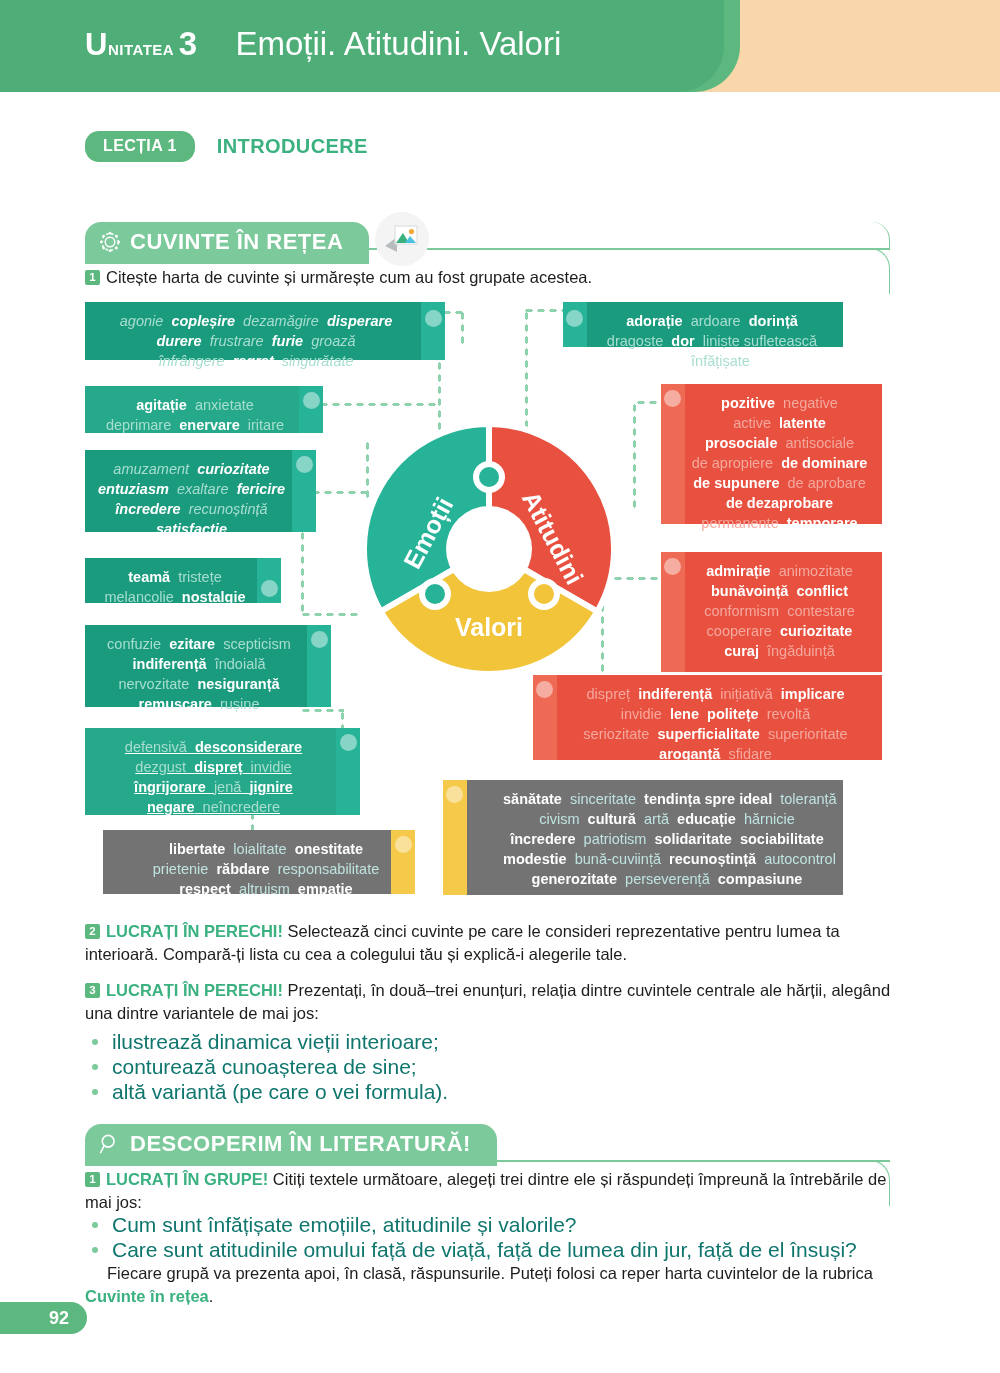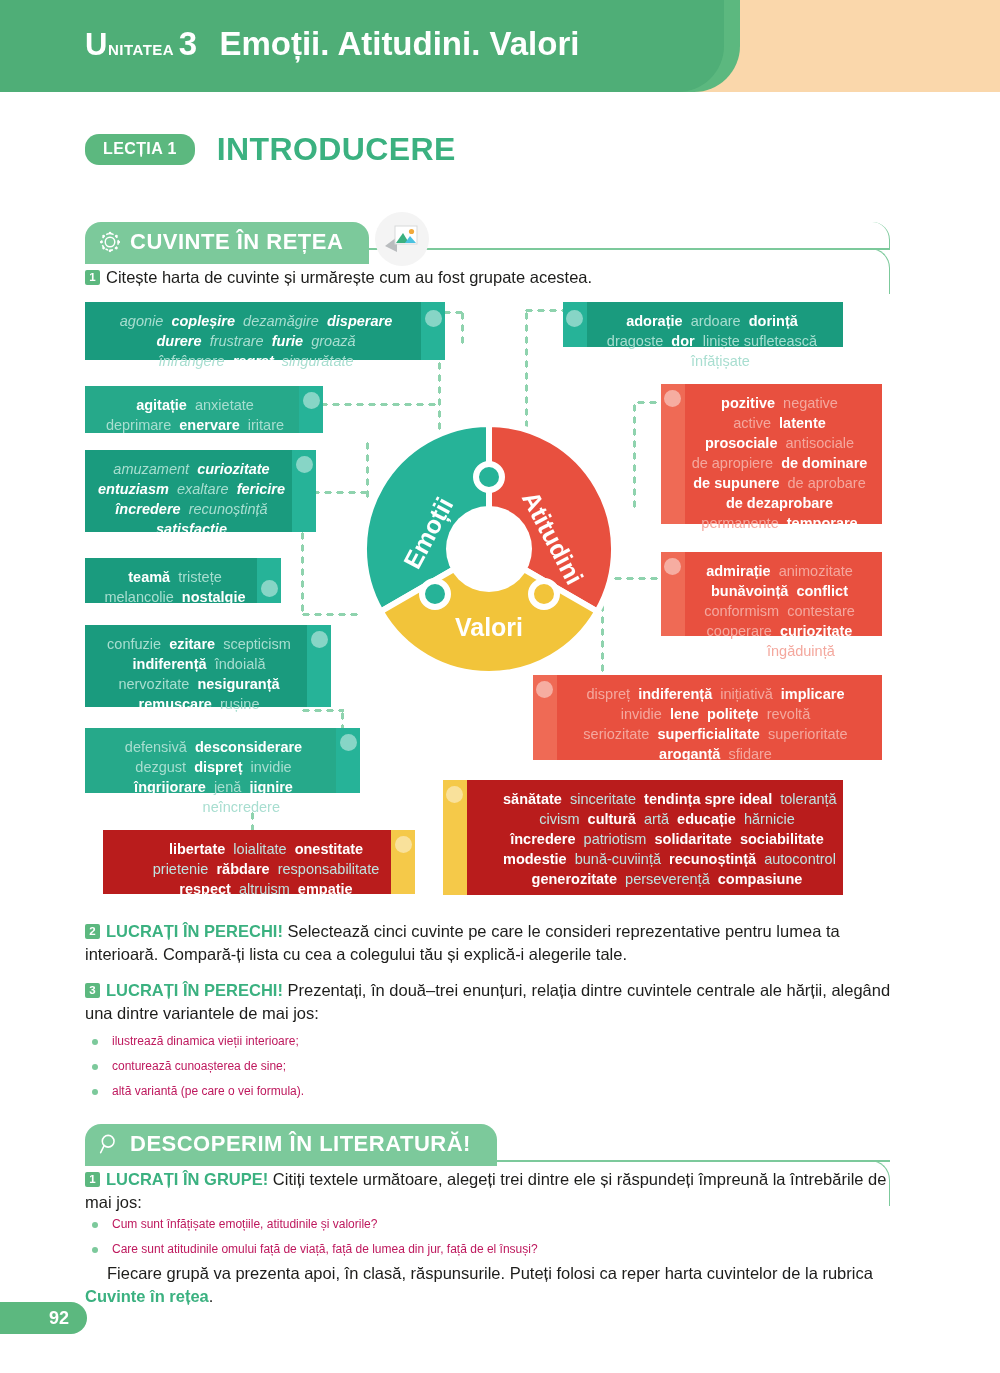--- a/index.html
+++ b/index.html
@@ -29,29 +29,29 @@
   .hdr-text {
     position:absolute; left:85px; top:44px; transform:translateY(-50%);
     color:#fff; white-space:nowrap;
   }
   .hdr-unit {
     font-size:27px; font-weight:bold; letter-spacing:0.5px;
     font-variant: small-caps; text-transform: lowercase;
   }
   .hdr-unit .cap { font-size:33px; text-transform:uppercase; }
   .hdr-num { font-size:33px; font-weight:bold; }
-  .hdr-title { font-size:33px; font-weight:bold; margin-left:18px;text-align:right; }
+  .hdr-title { font-size:33px; font-weight:normal; margin-left:34px;text-align:right; }
 
   
   .lesson-row { position:absolute; left:85px; top:131px; display:flex; align-items:center; }
   .lesson-pill {
     background:#5cb87f; color:#fff; font-size:16px; font-weight:bold;
     padding:6px 18px 7px; border-radius:14px; letter-spacing:0.4px;
   }
-  .lesson-name { color:#3bb180; font-size:32px; font-weight:bold; margin-left:22px; letter-spacing:0.4px; }
+  .lesson-name { color:#3bb180; font-size:20px; font-weight:bold; margin-left:22px; letter-spacing:0.4px; }
   .rubric-tab {
     display:inline-flex; align-items:center; gap:9px;
     background:#7cc99b; color:#fff;
     padding:7px 26px 9px 14px; border-top-left-radius:16px; border-top-right-radius:16px;
     font-size:22px; font-weight:bold; letter-spacing:0.5px;
   }
 
   .frame {
     position:absolute; border-right:1.6px solid #7cc99b; border-top:1.6px solid #7cc99b;
     border-top-right-radius:18px;
@@ -71,21 +71,21 @@
     font-size:14.5px; line-height:20px; padding:9px 12px;
   }
   .wbox .w { white-space:nowrap; }
   .wbox .b { font-weight:bold; }
   .wbox .r { font-weight:normal; }
 
   .green-dark { background:#1a9b7e; }
   .green-mid  { background:#26a98a; }
   .red-box    { background:#e8503f; }
   .red-box .r { color:#f4a89e; }
-  .yellow-box { background:#b91c1c;padding-left:44px; }
+  .yellow-box { background:#737373;padding-left:44px; }
   .yellow-box .r { color:#bfe3e0; }
   .green-mid .r, .green-dark .r { color:#a8ded0; }
 
   
   .strip { position:absolute; top:0; bottom:0; width:24px; }
 
   .knob {
     position:absolute; width:17px; height:17px; border-radius:50%;
     background:rgba(255,255,255,0.45);
   }
@@ -103,21 +103,21 @@
   .seg-label { fill:#fff; font-weight:bold; font-family:"Liberation Sans", sans-serif; }
 
   
   .para { position:absolute; font-size:16.5px; line-height:23px; color:#1d1d1b; }
   .num-badge {
     display:inline-block; background:#5cb87f; color:#fff; font-size:11.5px; font-weight:bold;
     width:15px; height:15px; line-height:15px; text-align:center; border-radius:2px;
     margin-right:6px; vertical-align:2px;
   }
   .green-label { color:#3bb180; font-weight:bold; }
-  .bullets { position:absolute; font-size:12px; line-height:25px; color:#be185d; }
+  .bullets { position:absolute; font-size:21px; line-height:25px; color:#0f766e; }
   .bullets div { position:relative; padding-left:27px; }
   .bullets div::before {
     content:""; position:absolute; left:7px; top:10px; width:6px; height:6px;
     border-radius:50%; background:#7cc99b;
   }
 
   
   .pagenum {
     position:absolute; left:-18px; top:1302px; width:105px; height:32px;
     background:#5cb87f; border-radius:16px; color:#fff;
@@ -250,21 +250,21 @@
       <div class="strip" style="right:0; background:#26b398;"></div>
       <div class="knob" style="right:3px; top:6px;"></div>
       <div class="lines" style="position:relative;z-index:2;margin-right:18px;">
           <div class="w"><span class="r">confuzie</span> &nbsp;<span class="b">ezitare</span> &nbsp;<span class="r">scepticism</span></div>
           <div class="w"><span class="b">indiferență</span> &nbsp;<span class="r">îndoială</span></div>
           <div class="w"><span class="r">nervozitate</span> &nbsp;<span class="b">nesiguranță</span></div>
           <div class="w"><span class="b">remușcare</span> &nbsp;<span class="r">rușine</span></div>
         </div>
     </div>
 
-    <div class="wbox green-mid" id="box-5" style="left:85px; top:438px; width:275px; height:65px;">
+    <div class="wbox green-mid" id="box-5" style="left:85px; top:438px; width:275px; height:87px;text-decoration:underline;">
       <div class="strip" style="right:0; background:#26b398;"></div>
       <div class="knob" style="right:3px; top:6px;"></div>
       <div class="lines" style="position:relative;z-index:2;margin-right:18px;">
           <div class="w"><span class="r">defensivă</span> &nbsp;<span class="b">desconsiderare</span></div>
           <div class="w"><span class="r">dezgust</span> &nbsp;<span class="b">dispreț</span> &nbsp;<span class="r">invidie</span></div>
           <div class="w"><span class="b">îngrijorare</span> &nbsp;<span class="r">jenă</span> &nbsp;<span class="b">jignire</span></div>
           <div class="w"><span class="b">negare</span> &nbsp;<span class="r">neîncredere</span></div>
         </div>
     </div>
 
@@ -295,21 +295,21 @@
           <div class="w"><span class="b">pozitive</span> &nbsp;<span class="r">negative</span></div>
           <div class="w"><span class="r">active</span> &nbsp;<span class="b">latente</span></div>
           <div class="w"><span class="b">prosociale</span> &nbsp;<span class="r">antisociale</span></div>
           <div class="w"><span class="r">de apropiere</span> &nbsp;<span class="b">de dominare</span></div>
           <div class="w"><span class="b">de supunere</span> &nbsp;<span class="r">de aprobare</span></div>
           <div class="w"><span class="b">de dezaprobare</span></div>
           <div class="w"><span class="r">permanente</span> &nbsp;<span class="b">temporare</span></div>
         </div>
     </div>
 
-    <div class="wbox red-box" id="box-9" style="left:661px; top:262px; width:221px; height:84px;text-align:center;">
+    <div class="wbox red-box" id="box-9" style="left:661px; top:262px; width:221px; height:120px;text-align:center;">
       <div class="strip" style="left:0; background:#ef6a55;"></div>
       <div class="knob" style="left:3px; top:6px;"></div>
       <div class="lines" style="position:relative;z-index:2;margin-left:16px;">
           <div class="w"><span class="b">admirație</span> &nbsp;<span class="r">animozitate</span></div>
           <div class="w"><span class="b">bunăvoință</span> &nbsp;<span class="b">conflict</span></div>
           <div class="w"><span class="r">conformism</span> &nbsp;<span class="r">contestare</span></div>
           <div class="w"><span class="r">cooperare</span> &nbsp;<span class="b">curiozitate</span></div>
           <div class="w"><span class="b">curaj</span> &nbsp;<span class="r">îngăduință</span></div>
         </div>
     </div>

